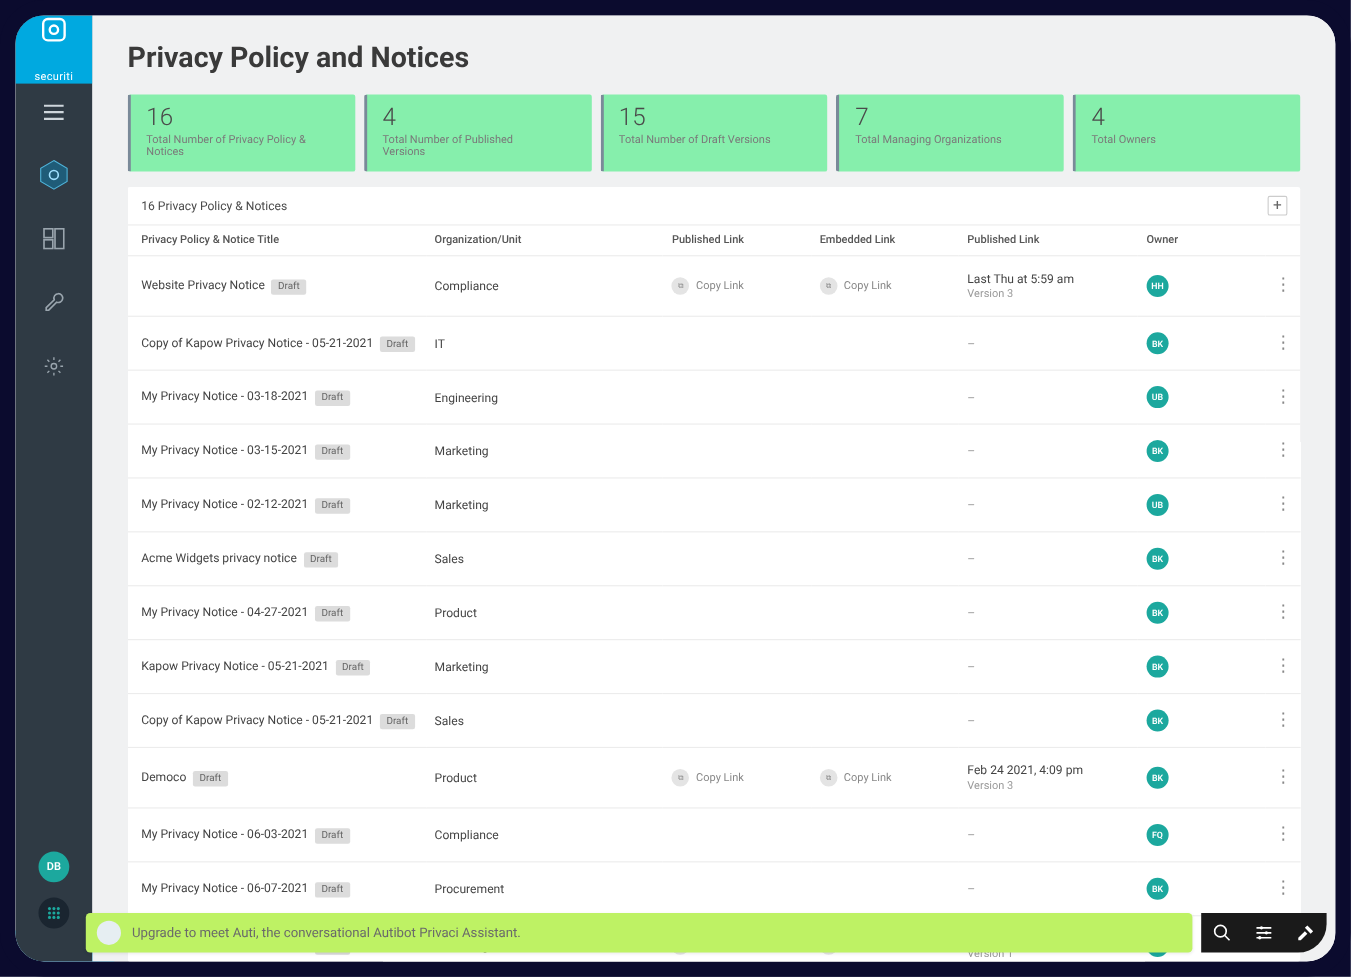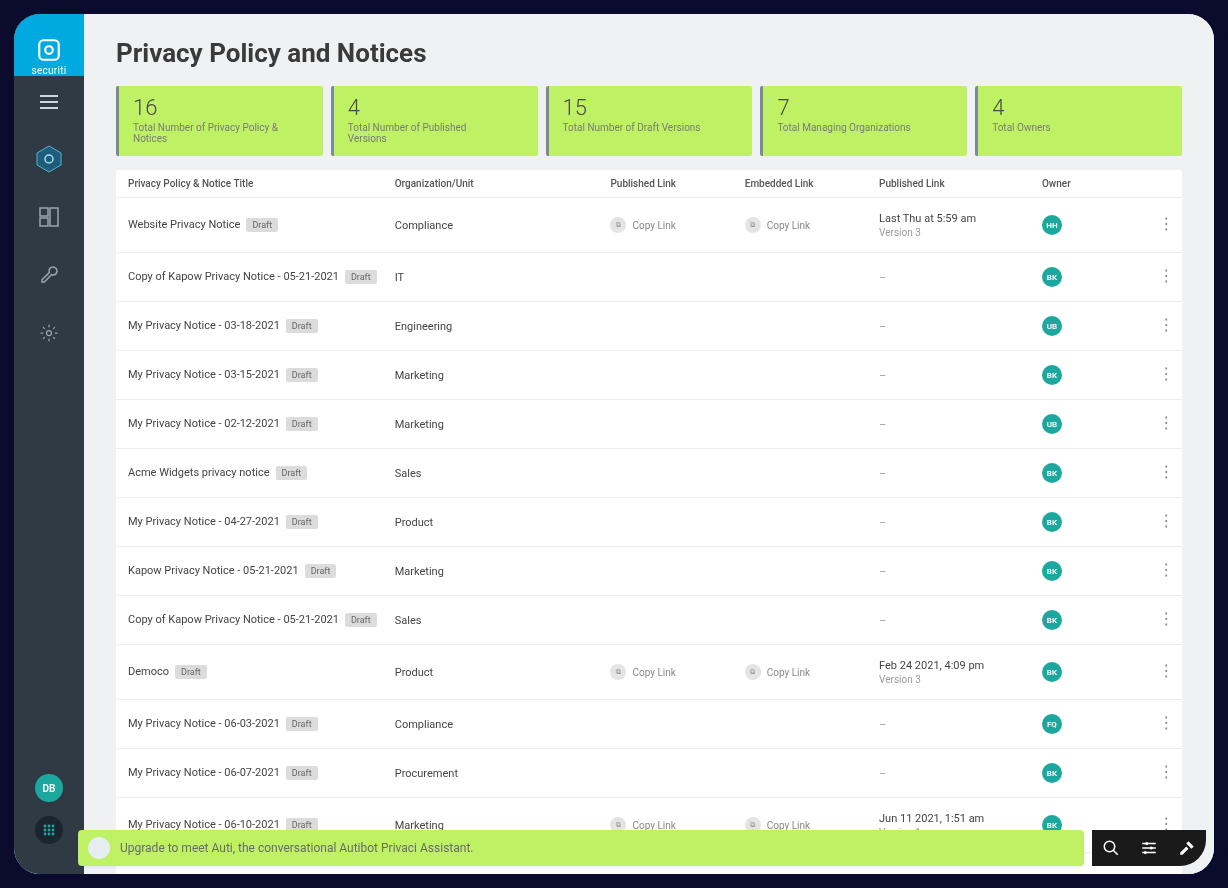--- a/index.html
+++ b/index.html
@@ -33,21 +33,21 @@
   align-items: center;
   flex-shrink: 0;
 }
 .logo-block {
   width: 70px;
   height: 62px;
   background: #00a9e0;
   display: flex;
   flex-direction: column;
   align-items: center;
-  justify-content: flex-end;
+  justify-content: space-between;
   color: white;
 }
 .logo-block svg { margin-bottom: 2px; }
 .logo-text { font-size: 10px; letter-spacing: 0.3px; }
 .hamburger {
   margin-top: 18px;
   margin-bottom: 30px;
   cursor: pointer;
 }
 .nav-icons { display: flex; flex-direction: column; gap: 26px; align-items: center; }
@@ -89,21 +89,21 @@
   color: #3a3a3a;
   padding: 24px 32px 18px 32px;
 }
 .stats-row {
   display: flex;
   gap: 8px;
   padding: 0 32px 14px 32px;
 }
 .stat-card {
   flex: 1;
-  background: #bef264;
+  background: #86efac;
   border-radius: 2px;
   padding: 10px 30px 12px 14px;
   border-left: 3px solid #7a8a99;
 }
 .stat-value { font-size: 22px; color: #4a4a4a; font-weight: 300; line-height: 1.1; }
 .stat-label { font-size: 10px; color: #7a7a7a; margin-top: 2px; }
 
 .table-card {
   background: white;
   margin: 0 32px;
@@ -312,20 +312,24 @@
           <div class="stat-value">7</div>
           <div class="stat-label">Total Managing Organizations</div>
         </div>
         <div class="stat-card">
           <div class="stat-value">4</div>
           <div class="stat-label">Total Owners</div>
         </div>
       </div>
 
       <div class="table-card">
+        <div class="table-header-bar">
+          <span>16 Privacy Policy &amp; Notices</span>
+          <span class="add-btn">+</span>
+        </div>
         <table class="tbl">
           <thead>
             <tr>
               <th class="col-title">Privacy Policy &amp; Notice Title</th>
               <th class="col-org">Organization/Unit</th>
               <th class="col-plink">Published Link</th>
               <th class="col-elink">Embedded Link</th>
               <th class="col-date">Published Link</th>
               <th class="col-owner">Owner</th>
               <th class="col-actions"></th>

